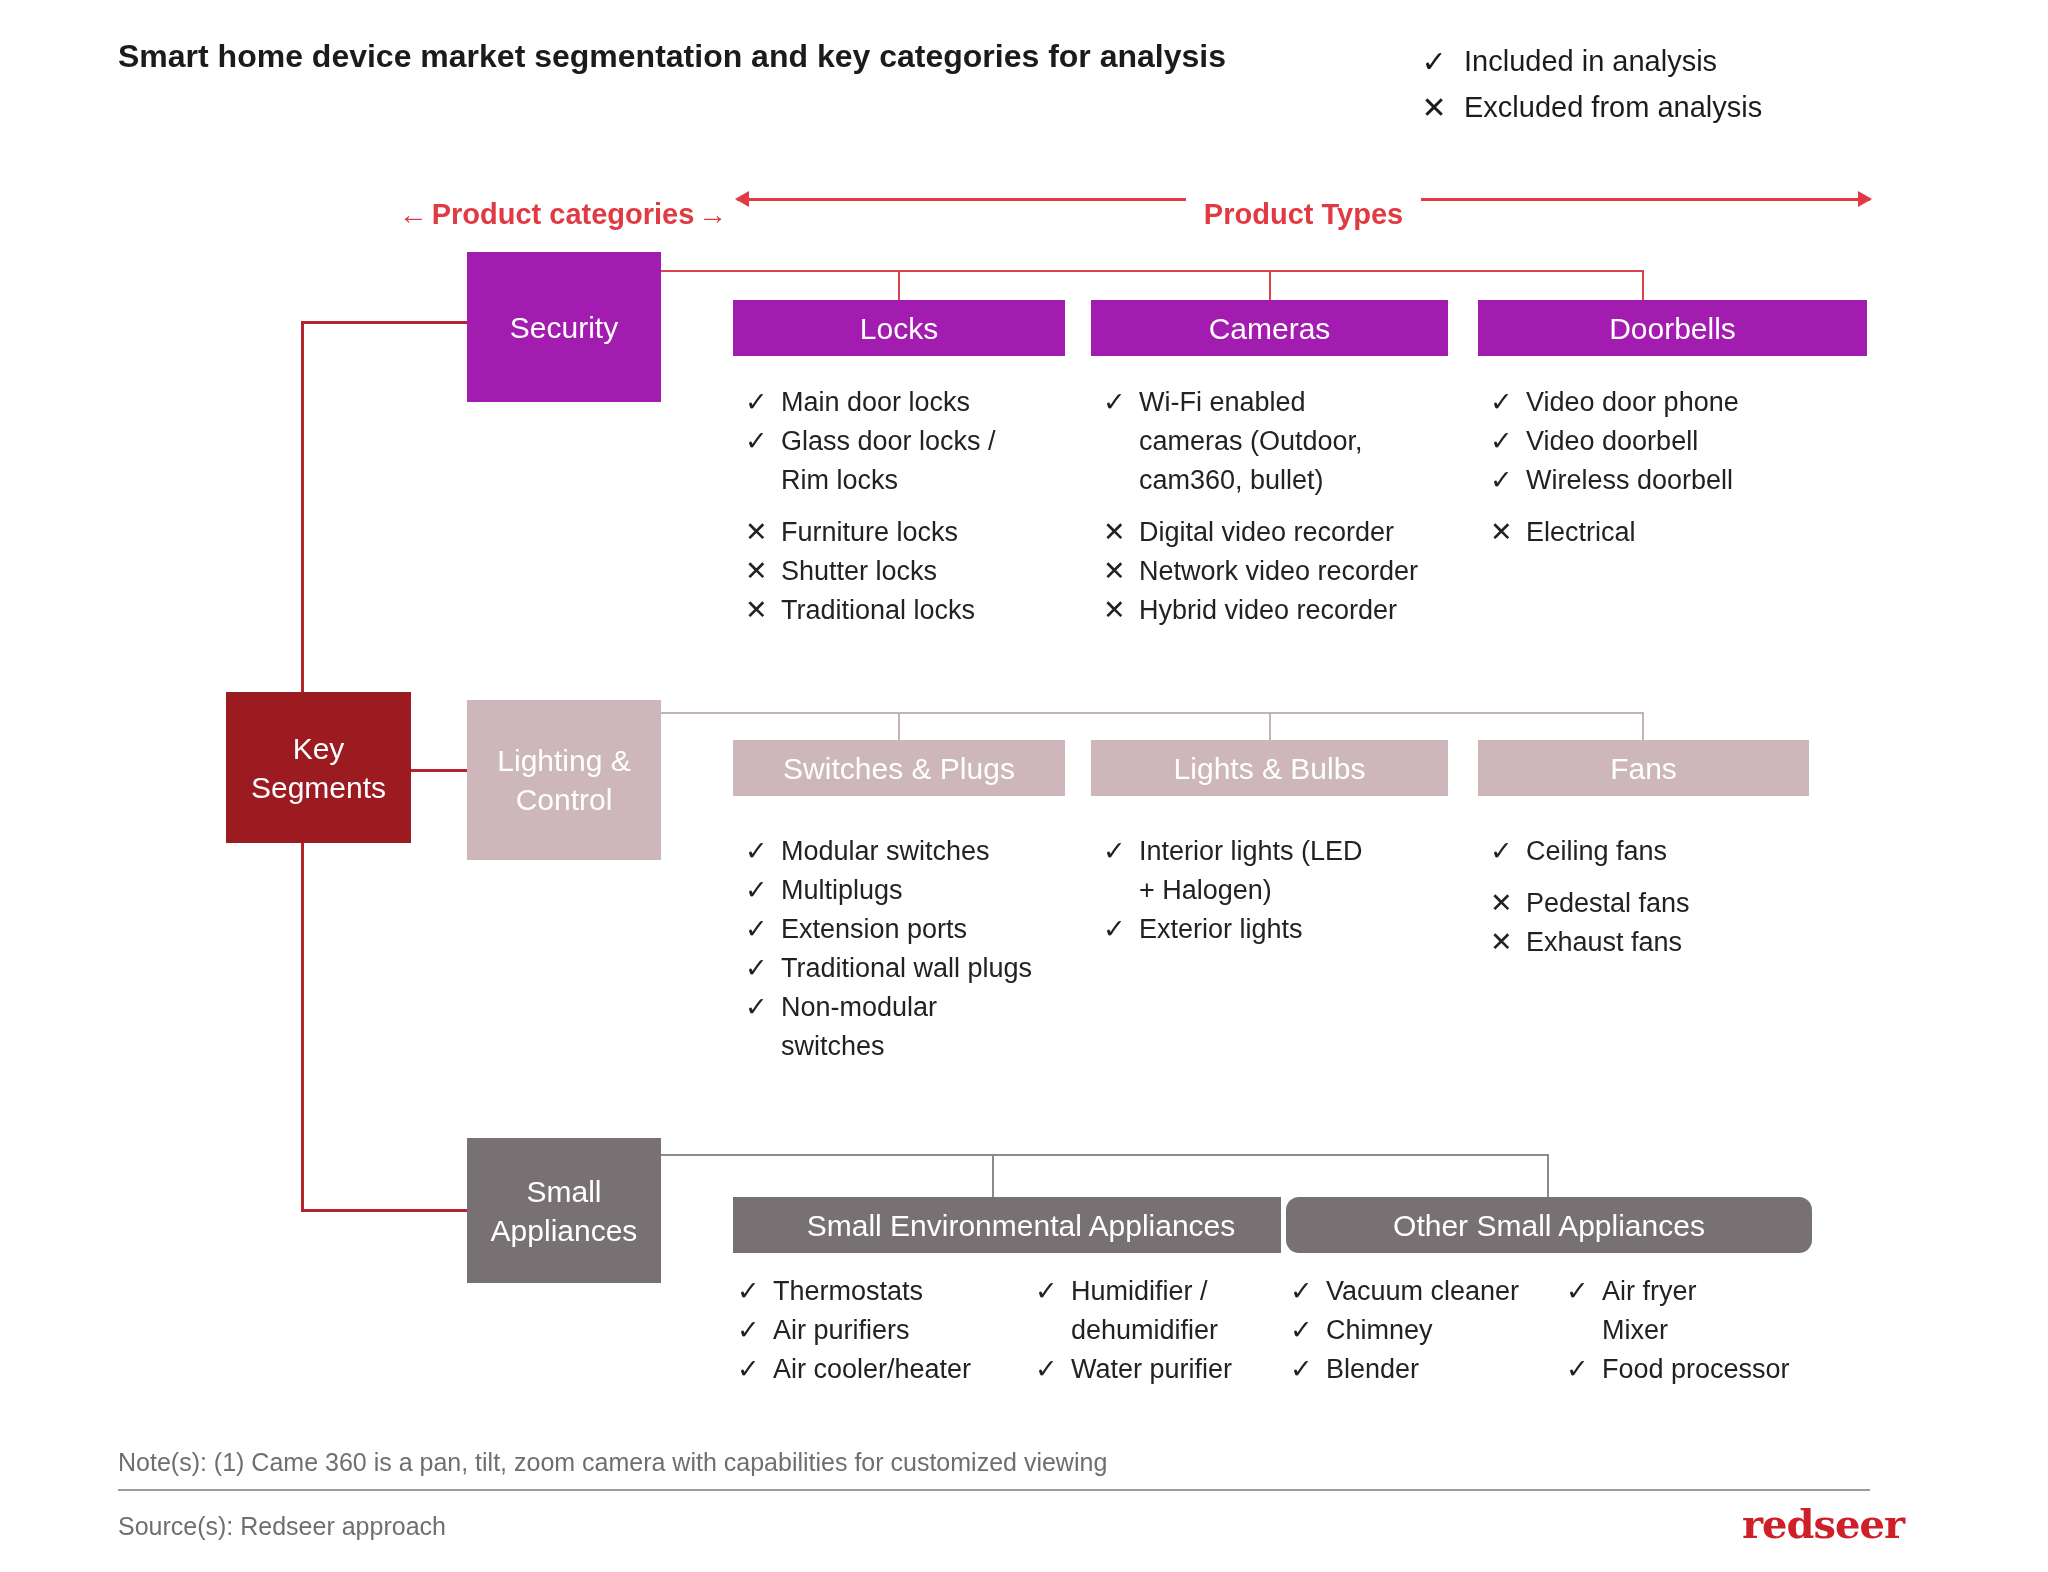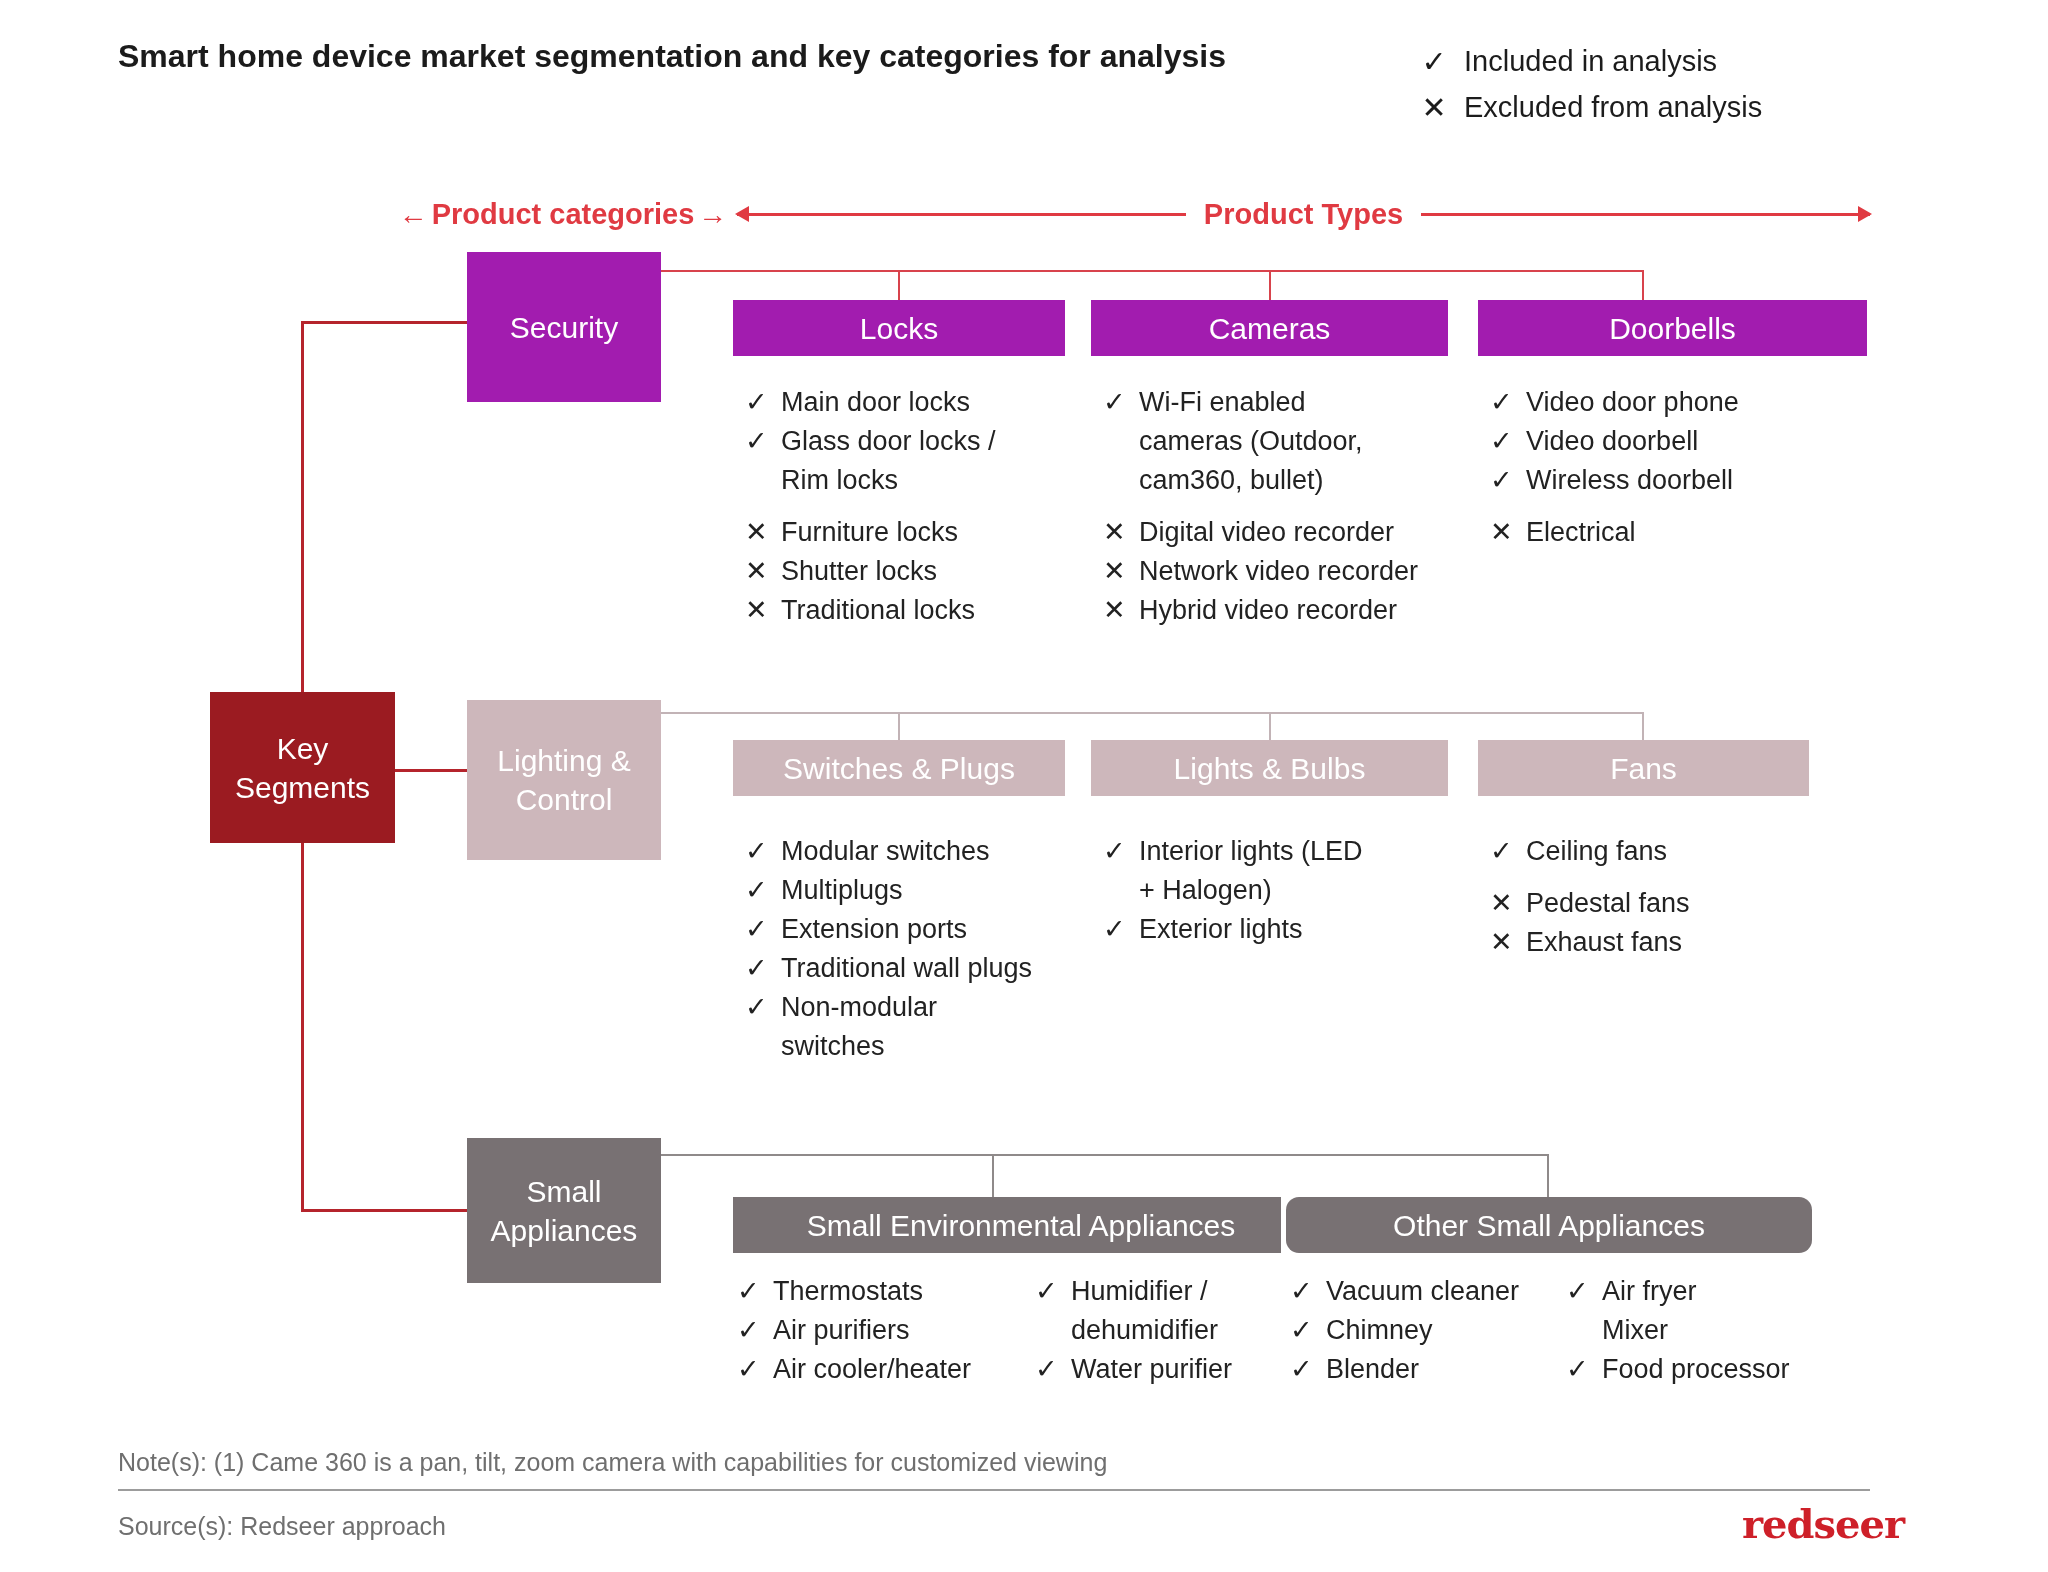--- a/index.html
+++ b/index.html
@@ -8,36 +8,36 @@
 
   
   .title{position:absolute;left:118px;top:38px;font-size:32px;font-weight:700;color:#1b1b1b;}
   .legend{position:absolute;left:1418px;top:38px;font-size:29px;color:#1c1c1c;}
   .legend .lrow{display:flex;align-items:center;gap:14px;height:46px;}
   .legend .mark{width:32px;text-align:center;font-size:30px;}
 
   
   .axis-cat{position:absolute;left:398px;top:198px;width:330px;display:flex;align-items:center;
             justify-content:center;gap:4px;color:#e03a42;font-weight:700;font-size:29px;}
-  .axis-types{position:absolute;left:737px;top:198px;width:1133px;display:flex;align-items:center;}
+  .axis-types{position:absolute;left:737px;top:198px;width:1133px;display:flex;}
   .axis-types .tlabel{padding:0 18px;color:#e03a42;font-weight:700;font-size:29px;white-space:nowrap;}
   .arrow-line{flex:1;height:3px;background:#e03a42;position:relative;}
   .arrow-line.left::before{content:"";position:absolute;left:-2px;top:-7px;width:0;height:0;
      border-top:8px solid transparent;border-bottom:8px solid transparent;border-right:14px solid #e03a42;}
   .arrow-line.right::after{content:"";position:absolute;right:-2px;top:-7px;width:0;height:0;
      border-top:8px solid transparent;border-bottom:8px solid transparent;border-left:14px solid #e03a42;}
 
   
   .box{position:absolute;display:flex;align-items:center;justify-content:center;
        color:#fff;text-align:center;z-index:2;}
   .box .blabel{white-space:pre-line;line-height:1.3;}
   .seg{width:194px;font-size:30px;}
   .type{height:56px;font-size:30px;}
   .c-red{background:#a21caf;}
-  .c-dark{background:#9b1b21;}
+  .c-dark{background:#9b1b21;margin-left:16px;}
   .c-mauve{background:#cdb7bb;}
   .c-gray{background:#787173;}
 
   #box-security{left:467px;top:252px;height:150px;}
   #box-keyseg{left:210px;top:692px;width:185px;height:151px;font-size:30px;}
   #box-lighting{left:467px;top:700px;height:160px;}
   #box-smallapp{left:467px;top:1138px;height:145px;}
 
   #box-locks{left:733px;top:300px;width:332px;}
   #box-cameras{left:1091px;top:300px;width:357px;}

